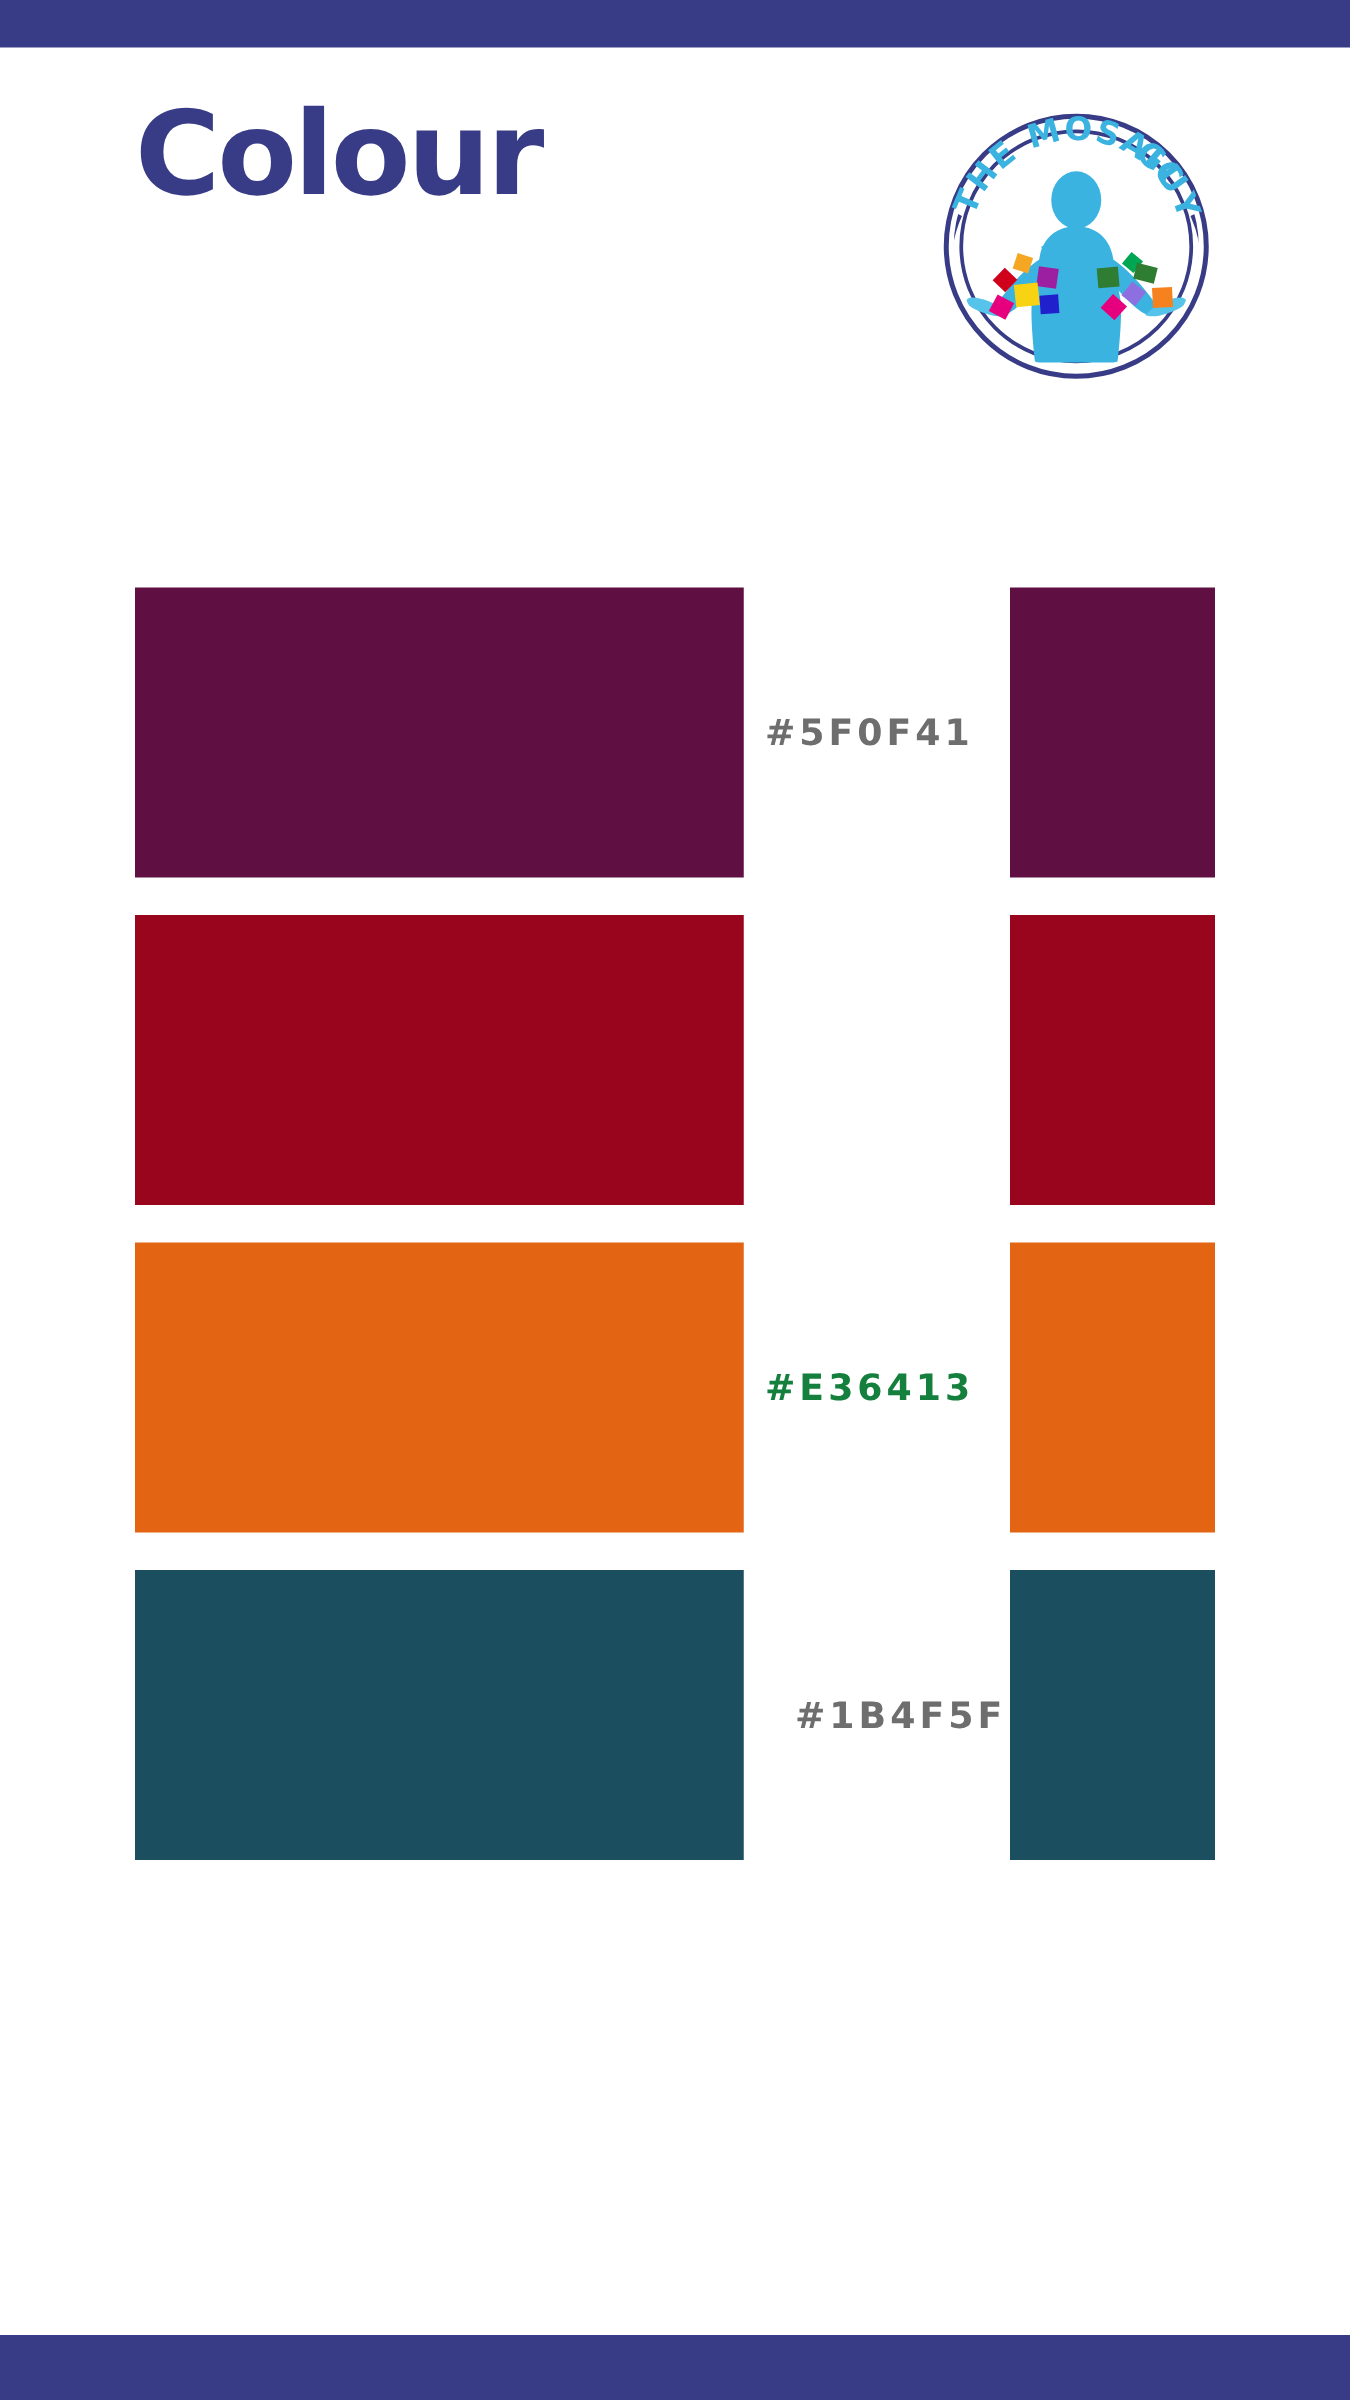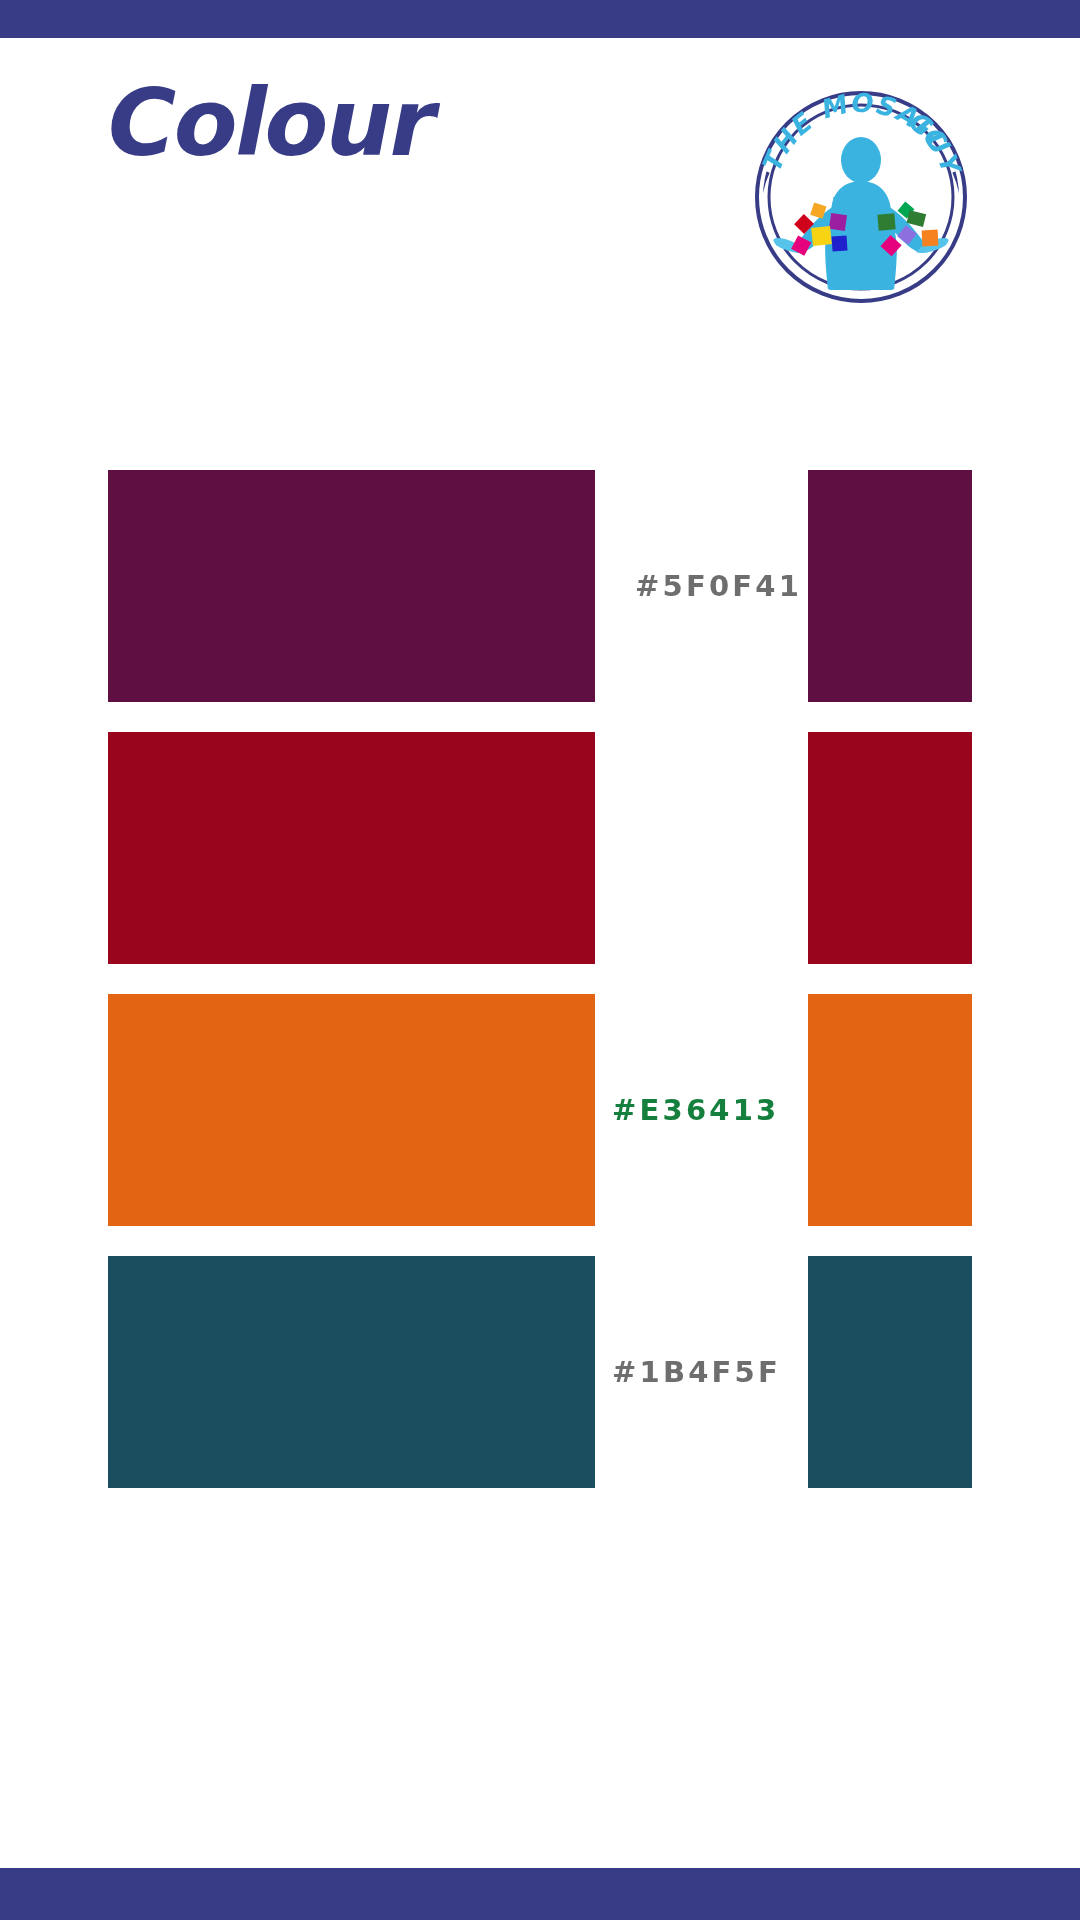--- a/index.html
+++ b/index.html
@@ -30,21 +30,20 @@
   .bar-top    { top:0;    height:38px; }
   .bar-bottom { bottom:0; height:52px; }
 
   
   .header {
     position:absolute;
     top:78px;
     left:108px;
     width:864px;
     height:220px;
-    font-style:italic;
   }
 
   .page-title {
     position:absolute;
     left:0;
     top:0;
     width:600px;
     font-family:"DejaVu Sans", sans-serif;
     font-weight:700;
     font-size:93px;
@@ -178,38 +177,38 @@
           <textPath href="#arcTop" startOffset="68%">GUY</textPath>
         </text>
       </svg>
     </div>
   </div>
 
   <div class="palette">
 
     <div class="swatch-row">
       <div class="swatch-wide" style="background: rgb(95, 15, 65);"></div>
-      <div class="swatch-label" style="color: rgb(110, 110, 110); margin-left: 23px;">#5F0F41</div>
+      <div class="swatch-label" style="color: rgb(110, 110, 110);">#5F0F41</div>
       <div class="swatch-narrow" style="background: rgb(95, 15, 65);"></div>
     </div>
 
     <div class="swatch-row">
       <div class="swatch-wide" style="background: rgb(154, 5, 30);"></div>
       <div class="swatch-narrow" style="background: rgb(154, 5, 30);"></div>
     </div>
 
 
     <div class="swatch-row">
       <div class="swatch-wide" style="background: rgb(227, 100, 19);"></div>
       <div class="swatch-label" style="color: #15803d;">#E36413</div>
       <div class="swatch-narrow" style="background: rgb(227, 100, 19);"></div>
     </div>
 
     <div class="swatch-row">
       <div class="swatch-wide" style="background: rgb(27, 79, 95);"></div>
-      <div class="swatch-label" style="color: rgb(110, 110, 110);">#1B4F5F</div>
+      <div class="swatch-label" style="color: rgb(110, 110, 110); margin-left: 24px;">#1B4F5F</div>
       <div class="swatch-narrow" style="background: rgb(27, 79, 95);"></div>
     </div>
 
   </div>
 
   <div class="bar bar-bottom" style="background: rgb(56, 60, 134);"></div>
 </div>
 
 </body></html>

